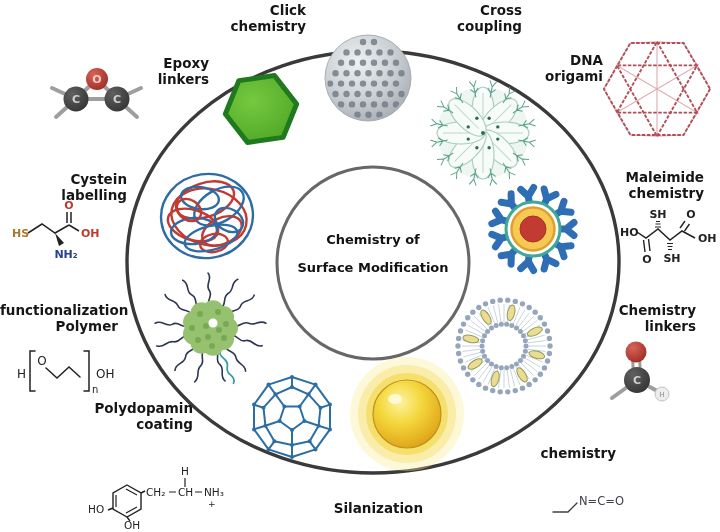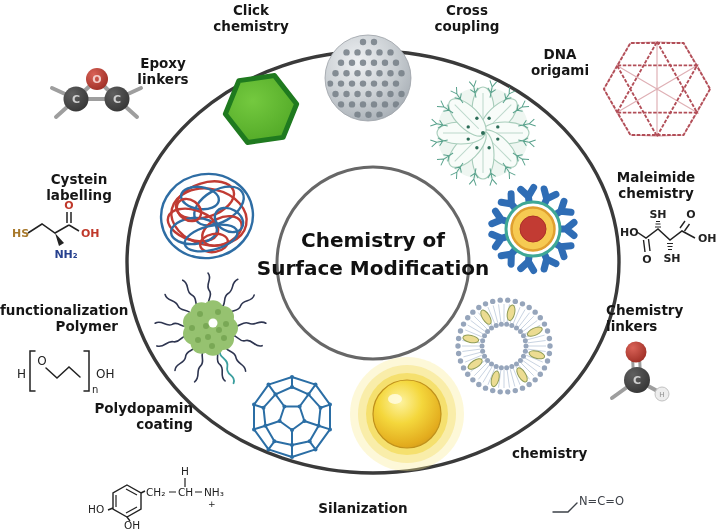--- a/index.html
+++ b/index.html
@@ -1,24 +1,24 @@
 <!DOCTYPE html>
 <html><head>
 <meta charset="utf-8">
 <style>
   html,body{margin:0;padding:0;background:#fff;}
   .stage{position:relative;width:720px;height:532px;background:#fff;overflow:hidden;
          font-family:"DejaVu Sans","Liberation Sans",sans-serif;}
   .stage svg{position:absolute;left:0;top:0;}
   .lbl{position:absolute;font-weight:bold;font-size:13.5px;line-height:16px;color:#161616;text-align:center;}
-  .lbl span{display:block;}
+  .lbl span{display:block;text-align:right;}
   .lbl.left{text-align:left;}
   .lbl.right{text-align:right;}
   .title{position:absolute;left:253px;top:226px;width:240px;text-align:center;
-         font-weight:bold;font-size:20px;line-height:28px;color:#111;}
+         font-weight:bold;font-size:13px;line-height:28px;color:#111;}
   .title span{display:block;}
   text{font-family:"DejaVu Sans","Liberation Sans",sans-serif;}
 </style>
 </head>
 <body>
 
 <div class="stage">
 
 <svg width="720" height="532" viewBox="0 0 720 532">
   <defs>
@@ -602,21 +602,21 @@
 </div>
 
 <div class="lbl" style="left:196px;top:2px;width:110px;">
   <span>Click</span>
   <span>chemistry</span>
 </div>
 <div class="lbl" style="left:412px;top:2px;width:110px;">
   <span>Cross</span>
   <span>coupling</span>
 </div>
-<div class="lbl" style="left:517px;top:46px;width:86px;">
+<div class="lbl" style="left:517px;top:52px;width:86px;">
   <span>DNA</span>
   <span>origami</span>
 </div>
 <div class="lbl" style="left:117px;top:55px;width:92px;">
   <span>Epoxy</span>
   <span>linkers</span>
 </div>
 <div class="lbl" style="left:31px;top:151px;width:96px;margin-top:20px;">
   <span>Cystein</span>
   <span>labelling</span>

